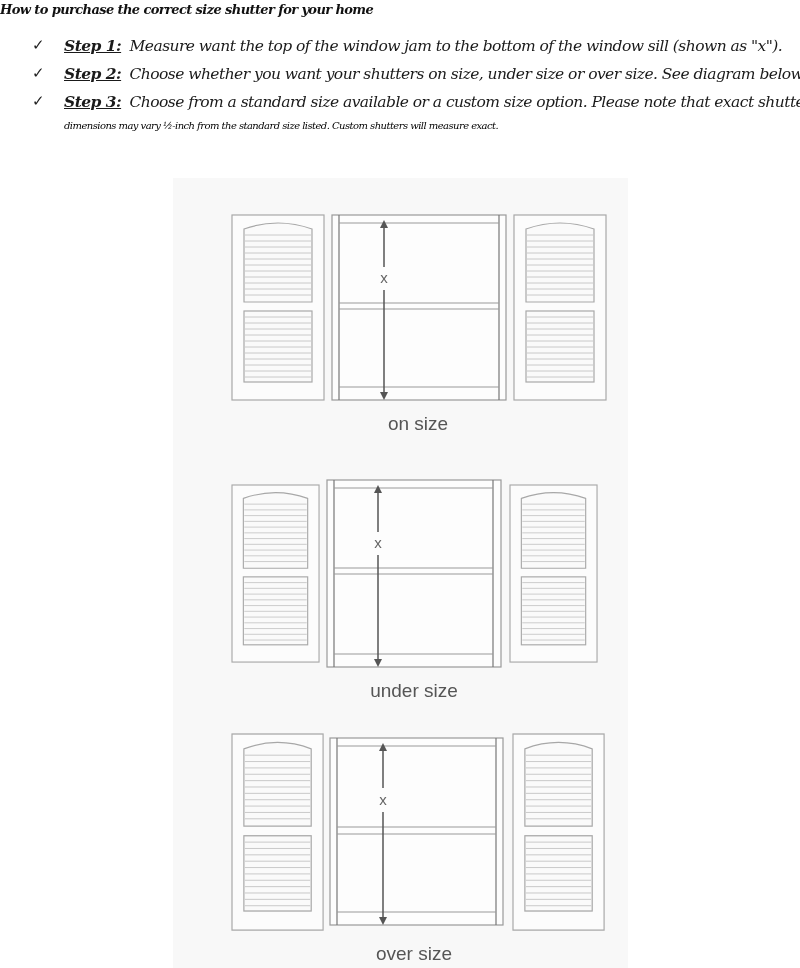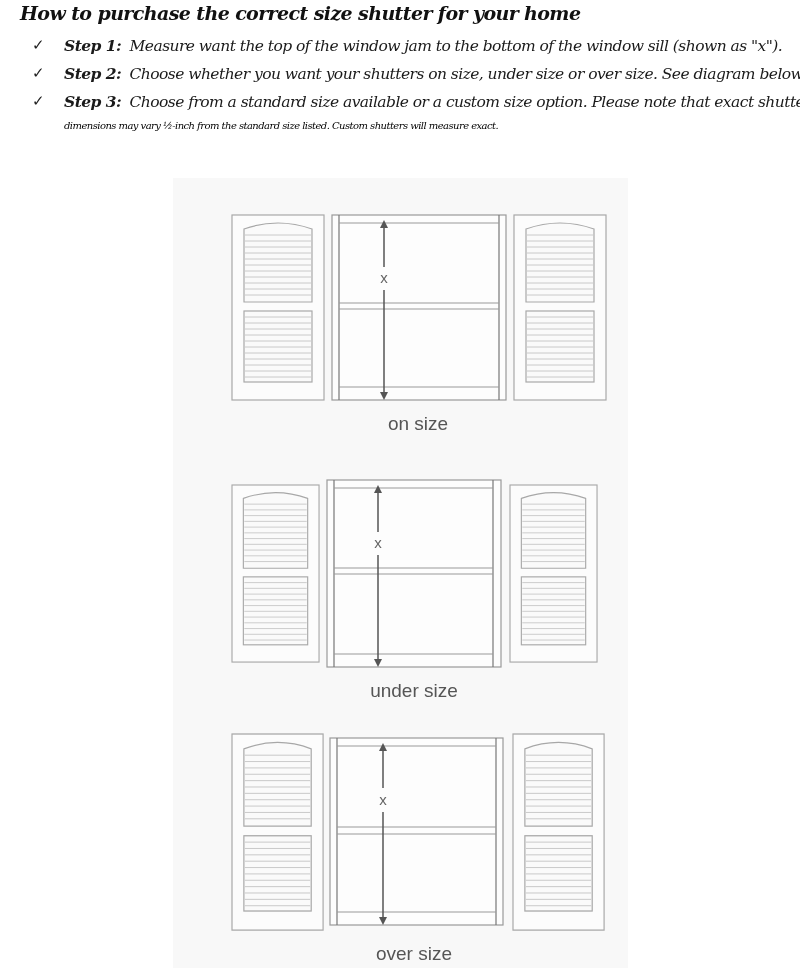--- a/index.html
+++ b/index.html
@@ -1,29 +1,29 @@
 <!DOCTYPE html>
 <html><head>
 <meta charset="utf-8">
 <style>
   html, body { margin: 0; padding: 0; background: #ffffff; }
   body { width: 800px; height: 968px; position: relative; overflow: hidden; }
   .title {
-    position: absolute; left: 20px; top: 2px;
+    position: absolute; left: 0; top: 2px;
     font-family: "DejaVu Serif", serif; font-style: italic; font-weight: bold;
-    font-size: 19px; color: #111; letter-spacing: -0.6px; white-space: nowrap;
+    font-size: 13px; color: #111; letter-spacing: -0.6px; white-space: nowrap;
   }
   .steps { position: absolute; left: 0; top: 36px; width: 800px; }
   .step {
     position: absolute; left: 34px; white-space: nowrap;
     font-family: "DejaVu Serif", serif; font-style: italic;
     font-size: 15.5px; color: #1a1a1a; letter-spacing: -0.55px;
   }
   .check { position: absolute; left: -2px; font-style: normal; font-size: 15px; color: #222; }
-  .step-label { font-weight: bold; margin-left: 30px; margin-right: 4px; }
+  .step-label { font-weight: bold; text-decoration: underline; margin-left: 30px; margin-right: 4px; }
   .cont { position: absolute; left: 64px; white-space: nowrap;
     font-family: "DejaVu Serif", serif; font-style: italic;
     font-size: 10px; color: #000000; letter-spacing: -0.55px; }
   .diagram-bg { position: absolute; left: 173px; top: 178px; width: 455px; height: 790px; background: #f8f8f8; }
   svg.diag { position: absolute; left: 0; top: 0; }
   .cap { font-family: "Liberation Sans", sans-serif; font-size: 19px; fill: #555; }
   .xl { font-family: "Liberation Sans", sans-serif; font-size: 15px; fill: #666; }
 </style>
 </head>
 <body>

